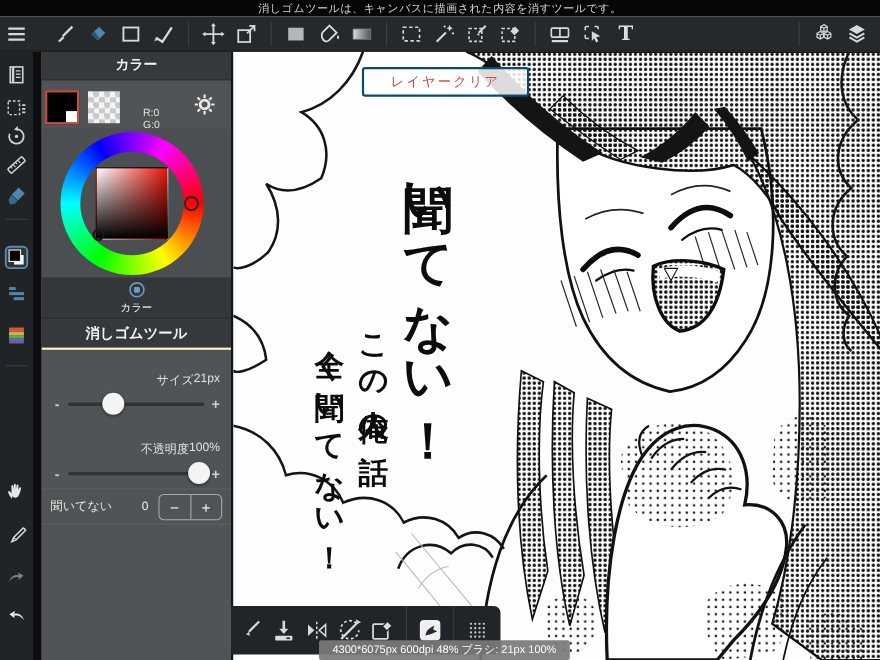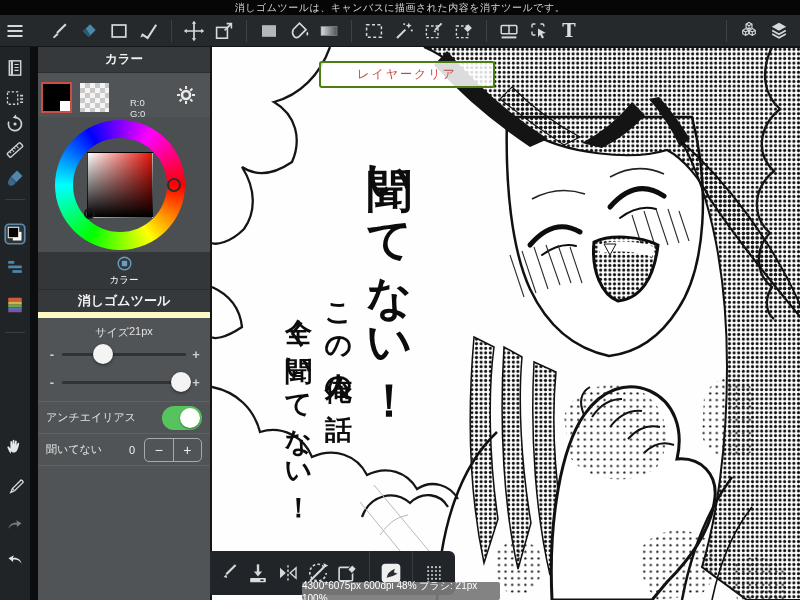--- a/index.html
+++ b/index.html
@@ -21,21 +21,21 @@
         display:flex;flex-direction:column;align-items:center;z-index:9}
   .railgap{position:absolute;left:30px;top:47px;width:8px;height:553px;background:#0c0d0e;z-index:9}
   .rbtn{width:26px;height:26px;display:flex;align-items:center;justify-content:center;flex:0 0 auto}
   .rdiv{width:20px;height:1px;background:#3a3d40;flex:0 0 auto}
   
   .panel{position:absolute;left:38px;top:47px;width:172px;height:553px;background:#515456;color:#e8e8e8;z-index:9;
          display:flex;flex-direction:column}
   .phead{height:26px;background:#35393c;display:flex;align-items:center;justify-content:center;
          font-size:12.5px;font-weight:bold;color:#f2f2f2;border-bottom:1px solid #2b2e30;flex:0 0 auto}
   .phead2{height:28px;background:#35393c;display:flex;align-items:center;justify-content:center;
-          font-size:13px;font-weight:bold;color:#f2f2f2;border-bottom:6px solid #fef9c3;flex:0 0 auto}
+          font-size:13px;font-weight:bold;color:#f2f2f2;border-bottom:2px solid #fef9c3;flex:0 0 auto}
   .colorrow{height:44px;position:relative;flex:0 0 auto}
   .swatch-black{position:absolute;left:3px;top:9px;width:31px;height:31px;background:#000;
                 border:2px solid #c94f46}
   .swatch-black .corner{position:absolute;right:0;bottom:0;width:10px;height:10px;background:#fff}
   .swatch-trans{position:absolute;left:42px;top:10px;width:29px;height:29px;
       background:repeating-conic-gradient(#c9c9c9 0% 25%, #f4f4f4 0% 50%);background-size:10px 10px}
   .rgbcol{position:absolute;left:92px;top:24px;font-size:9.5px;line-height:11px;color:#e4e4e4}
   .gearbox{position:absolute;left:136px;top:10px;width:24px;height:24px}
   .wheelblock{height:135px;position:relative;background:#4c4f51;flex:0 0 auto}
   .wheel{position:absolute;left:17px;top:3px;width:130px;height:130px;border-radius:50%;
@@ -43,21 +43,21 @@
   .wheel-hole{position:absolute;left:18px;top:18px;width:94px;height:94px;border-radius:50%;background:#4c4f51}
   .svsq{position:absolute;left:49px;top:35px;width:66px;height:66px;
     background:linear-gradient(to bottom,rgba(0,0,0,0),#000),linear-gradient(to right,#fff,#e81309);
     border:1px solid rgba(0,0,0,.25)}
   .ringsel{position:absolute;left:129px;top:61px;width:14px;height:14px;border:2px solid #2d2d2d;border-radius:50%}
   .sqsel{position:absolute;left:46px;top:91px;width:11px;height:11px;border:2px solid #191919;border-radius:50%}
   .tabrow{height:38px;background:#33373a;display:flex;border-bottom:1px solid #2b2e30;flex:0 0 auto}
   .tab{flex:1;display:flex;flex-direction:column;align-items:center;justify-content:center;gap:1px;font-size:9.5px}
   .tab .lbl-on{color:#fff}
   .tab .lbl-off{color:#929597}
-  .srow{display:flex;justify-content:center;padding:7px 10px 0;font-size:11px;color:#e0e0e0;flex:0 0 auto}
+  .srow{display:flex;justify-content:flex-end;padding:20px 10px 0;font-size:11px;color:#e0e0e0;flex:0 0 auto}
   .sliderline{display:flex;align-items:center;height:28px;padding:0 8px;flex:0 0 auto}
   .sm,.sp{width:12px;text-align:center;color:#cfcfcf;font-weight:bold;font-size:13px}
   .strack{flex:1;height:20px;position:relative;margin:0 4px}
   .strack::before{content:'';position:absolute;left:0;right:0;top:9px;height:3px;background:#303234;border-radius:2px}
   .sthumb{position:absolute;top:0;width:20px;height:20px;border-radius:50%;background:#f4f4f4;
           box-shadow:0 1px 3px rgba(0,0,0,.55)}
   .prow{height:32px;display:flex;align-items:center;padding:0 8px;border-top:1px solid #5e6163;
         font-size:11px;color:#e6e6e6;flex:0 0 auto}
   .prow.first{margin-top:5px}
   .plbl{flex:1}
@@ -75,30 +75,30 @@
   .canvas{position:absolute;left:210px;top:47px;width:590px;height:553px;background:#fefefe;
           overflow:hidden;border-left:2px solid #131416;z-index:1}
   .art{position:absolute;left:0;top:0}
   .vtext{position:absolute;writing-mode:vertical-rl;text-orientation:upright;color:#0c0c0c;white-space:nowrap}
   .v1{left:151px;top:86px;font-size:45px;font-weight:800;line-height:1.16;letter-spacing:3px;
       font-family:"DejaVu Sans","Liberation Sans",sans-serif}
   .v2{left:110px;top:238px;font-size:27px;font-weight:bold;line-height:1.2;letter-spacing:3px;
       font-family:"DejaVu Serif","Liberation Serif",serif}
   .v3{left:70px;top:250px;font-size:27px;font-weight:bold;line-height:1.2;letter-spacing:4px;
       font-family:"DejaVu Serif","Liberation Serif",serif}
-  .clearbtn{position:absolute;left:107px;top:14px;width:176px;height:27px;border:2px solid #4d7c0f;
+  .clearbtn{position:absolute;left:117px;top:14px;width:152px;height:27px;border:2px solid #0c4a6e;
             border-radius:3px;background:rgba(255,255,255,.85);color:#c84a3f;font-size:12px;
             display:flex;align-items:center;justify-content:center;letter-spacing:2px}
   
   .bottombar{position:absolute;left:118px;top:551px;width:337px;height:44px;background:#212428;
              border-radius:6px;display:flex;align-items:center;padding:0 5px;z-index:5}
   .bbtn{width:30px;height:30px;display:flex;align-items:center;justify-content:center;flex:0 0 auto}
   .bdiv{width:1px;height:44px;background:#383b3f;margin:0 6px;flex:0 0 auto}
   
-  .status{position:absolute;left:302px;top:582px;width:198px;height:18px;background:rgba(122,122,122,.93);
+  .status{position:absolute;left:290px;top:582px;width:228px;height:18px;background:rgba(122,122,122,.93);
           color:#fff;font-size:10px;display:flex;align-items:center;justify-content:center;z-index:6;border-radius:2px}
 </style>
 </head>
 <body>
 
 <div class="app">
 
   <div class="hintbar">
     <span>消しゴムツールは、キャンバスに描画された内容を消すツールです。</span>
   </div>
@@ -356,32 +356,30 @@
       <span>サイズ</span>
       <span>21px</span>
     </div>
     <div class="sliderline">
       <span class="sm">-</span>
       <div class="strack">
         <div class="sthumb" style="left: calc(33% - 10px);"></div>
       </div>
       <span class="sp">+</span>
     </div>
+    <div class="srow">
+      <span>不透明度</span>
+      <span>100%</span>
+    </div>
     <div class="sliderline">
       <span class="sm">-</span>
       <div class="strack">
         <div class="sthumb" style="left: calc(96% - 10px);"></div>
       </div>
       <span class="sp">+</span>
-    </div>
-    <div class="prow first">
-      <span class="plbl">アンチエイリアス</span>
-      <div class="toggle on">
-          <div class="knob"></div>
-        </div>
     </div>
     <div class="prow">
       <span class="plbl">聞いてない</span>
       <span class="pval">0</span>
       <div class="stepper">
         <div class="stbtn">−</div>
         <div class="stsep"></div>
         <div class="stbtn">+</div>
       </div>
     </div>

